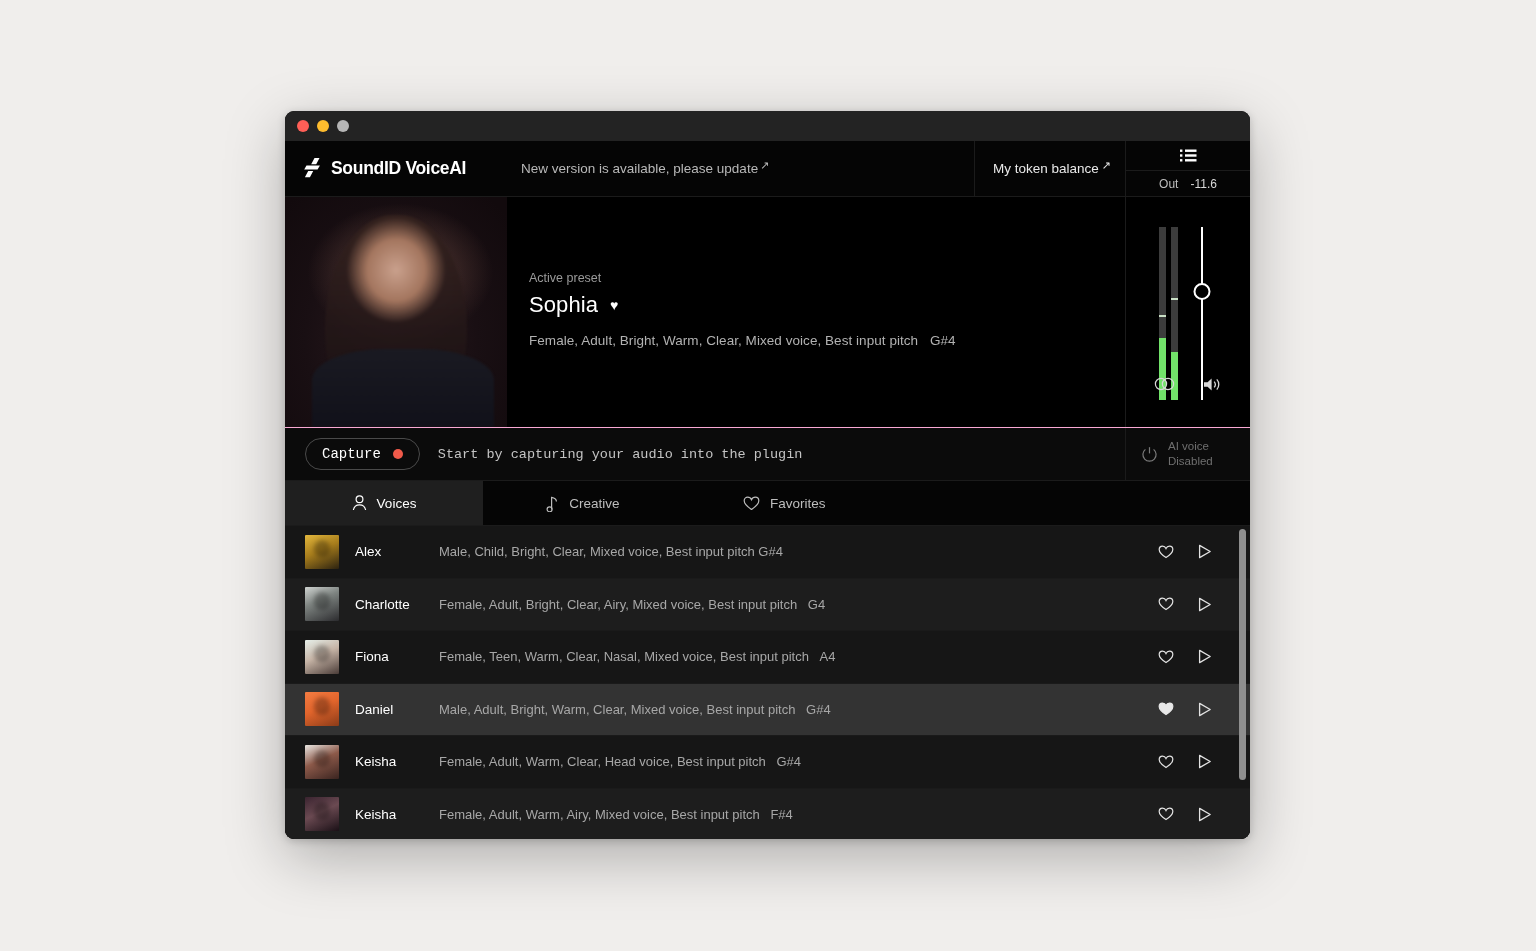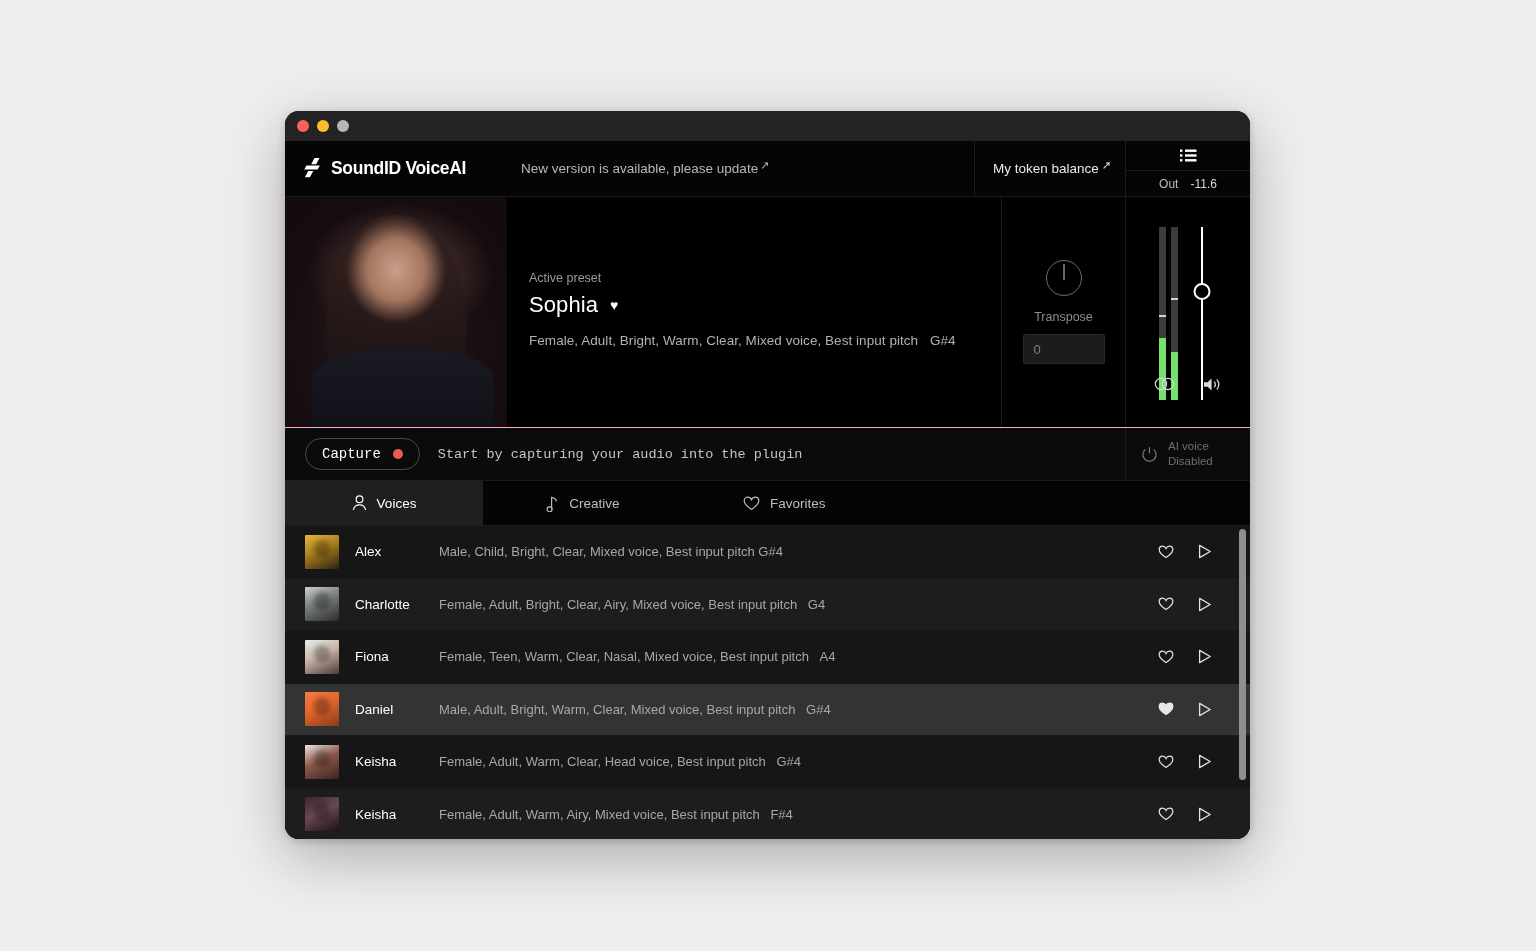--- a/index.html
+++ b/index.html
@@ -9,21 +9,21 @@
     font-family: "Liberation Sans", sans-serif;
     overflow: hidden;
   }
 
   
   .window {
     position: absolute;
     left: 285px; top: 111px;
     width: 965px; height: 728px;
     background: #0a0a0a;
-    border-radius: 14px;
+    border-radius: 9px;
     overflow: hidden;
     box-shadow: 0 18px 60px rgba(0,0,0,.28), 0 2px 8px rgba(0,0,0,.18);
     display: flex; flex-direction: column;
   }
 
   
   .titlebar {
     height: 30px; flex: 0 0 30px;
     background: #232323;
     display: flex; align-items: center;
@@ -379,25 +379,20 @@
       <div class="preset-name-row">
         <span class="preset-name">Sophia</span>
         <span class="preset-fav">♥</span>
       </div>
       <div class="preset-desc">
         <span>Female, Adult, Bright, Warm, Clear, Mixed voice, Best input pitch</span>
         <span class="pitch">G#4</span>
       </div>
     </div>
 
-    <div class="transpose-panel">
-      <div class="knob"></div>
-      <div class="transpose-label">Transpose</div>
-      <div class="transpose-value">0</div>
-    </div>
 
     <div class="meters-panel">
       <div class="meters-stage">
         <div class="vu vu-l">
           <div class="fill" style="height:36%"></div>
           <div class="peak" style="bottom:48%"></div>
         </div>
         <div class="vu vu-r">
           <div class="fill" style="height:28%"></div>
           <div class="peak" style="bottom:58%"></div>

